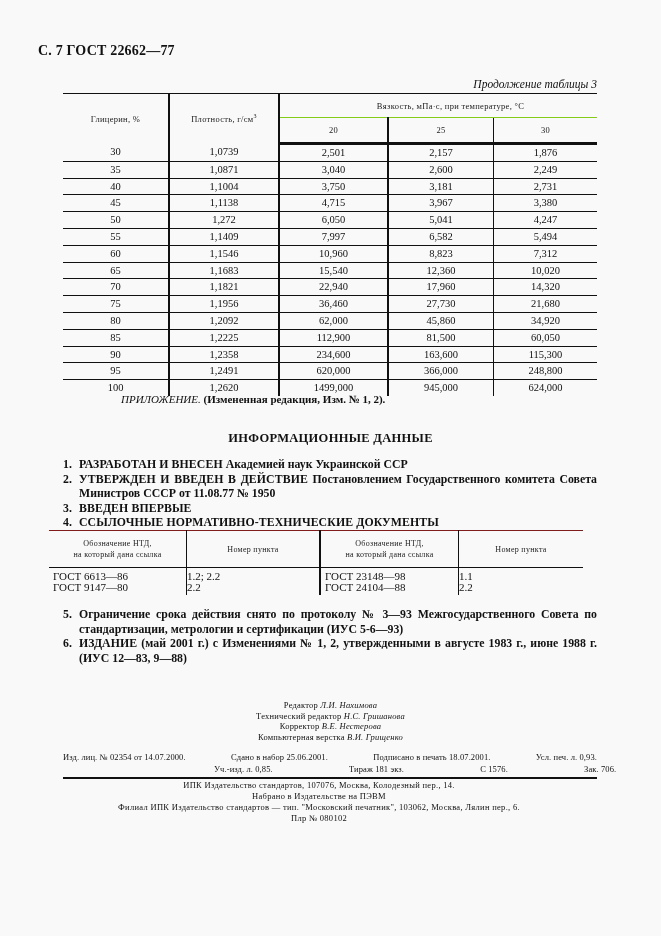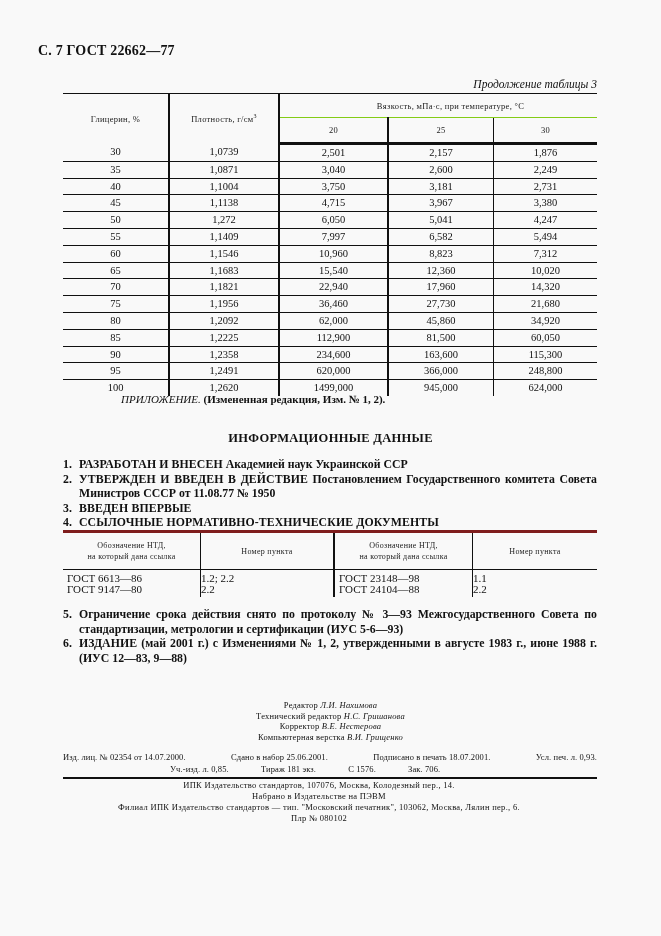--- a/index.html
+++ b/index.html
@@ -60,23 +60,23 @@
     .info-list {
       left: 63px; top: 457px; width: 534px;
       font-size: 11.8px; font-weight: bold; line-height: 14.6px;
     }
     .info-item { display: flex; }
     .info-item .num { width: 16px; flex: none; }
     .info-item .txt { flex: 1; text-align: justify; }
     .info-item .caps { letter-spacing: 0.1px; }
 
     .ref-table {
-      left: 63px; top: 530px; width: 534px;
+      left: 49px; top: 530px; width: 534px;
       border-collapse: collapse; font-size: 11px;
-      border-top: 3px solid #7f1d1d;
+      border-top: 1px solid #7f1d1d;
     }
     .ref-table th {
       font-weight: normal; font-size: 8px; letter-spacing: 0.3px;
       height: 34px; line-height: 11px; color: #222;
       border-bottom: 1px solid #111;
     }
     .ref-table td { padding: 0; line-height: 10.5px; vertical-align: top; }
     .ref-table tbody tr:first-child td { padding-top: 3px; }
     .ref-table tbody tr:last-child td { padding-bottom: 3px; }
     .ref-table .doc { text-align: left; padding-left: 4px; }
@@ -89,21 +89,21 @@
       font-size: 8.5px; line-height: 10.5px; letter-spacing: 0.2px;
     }
     .credits .name { font-style: italic; }
     .imprint1 {
       left: 63px; top: 752px; width: 534px; font-size: 8.5px;
       display: flex; justify-content: space-between; letter-spacing: 0.1px;
     }
     .imprint2 {
       left: 170px; top: 764px; font-size: 8.5px; letter-spacing: 0.1px;
     }
-    .imprint2 span { margin-right: 30px; }
+    .imprint2 span { margin-right: 30px; margin-left: 44px; }
     .rule {
       left: 63px; top: 777px; width: 534px; height: 2px; background: #111;
     }
     .publisher {
       left: 0; width: 542px; top: 780px; text-align: center;
       font-size: 8.5px; line-height: 11px; letter-spacing: 0.3px; padding-left: 48px;
     }
   </style>
 </head>
 <body>

